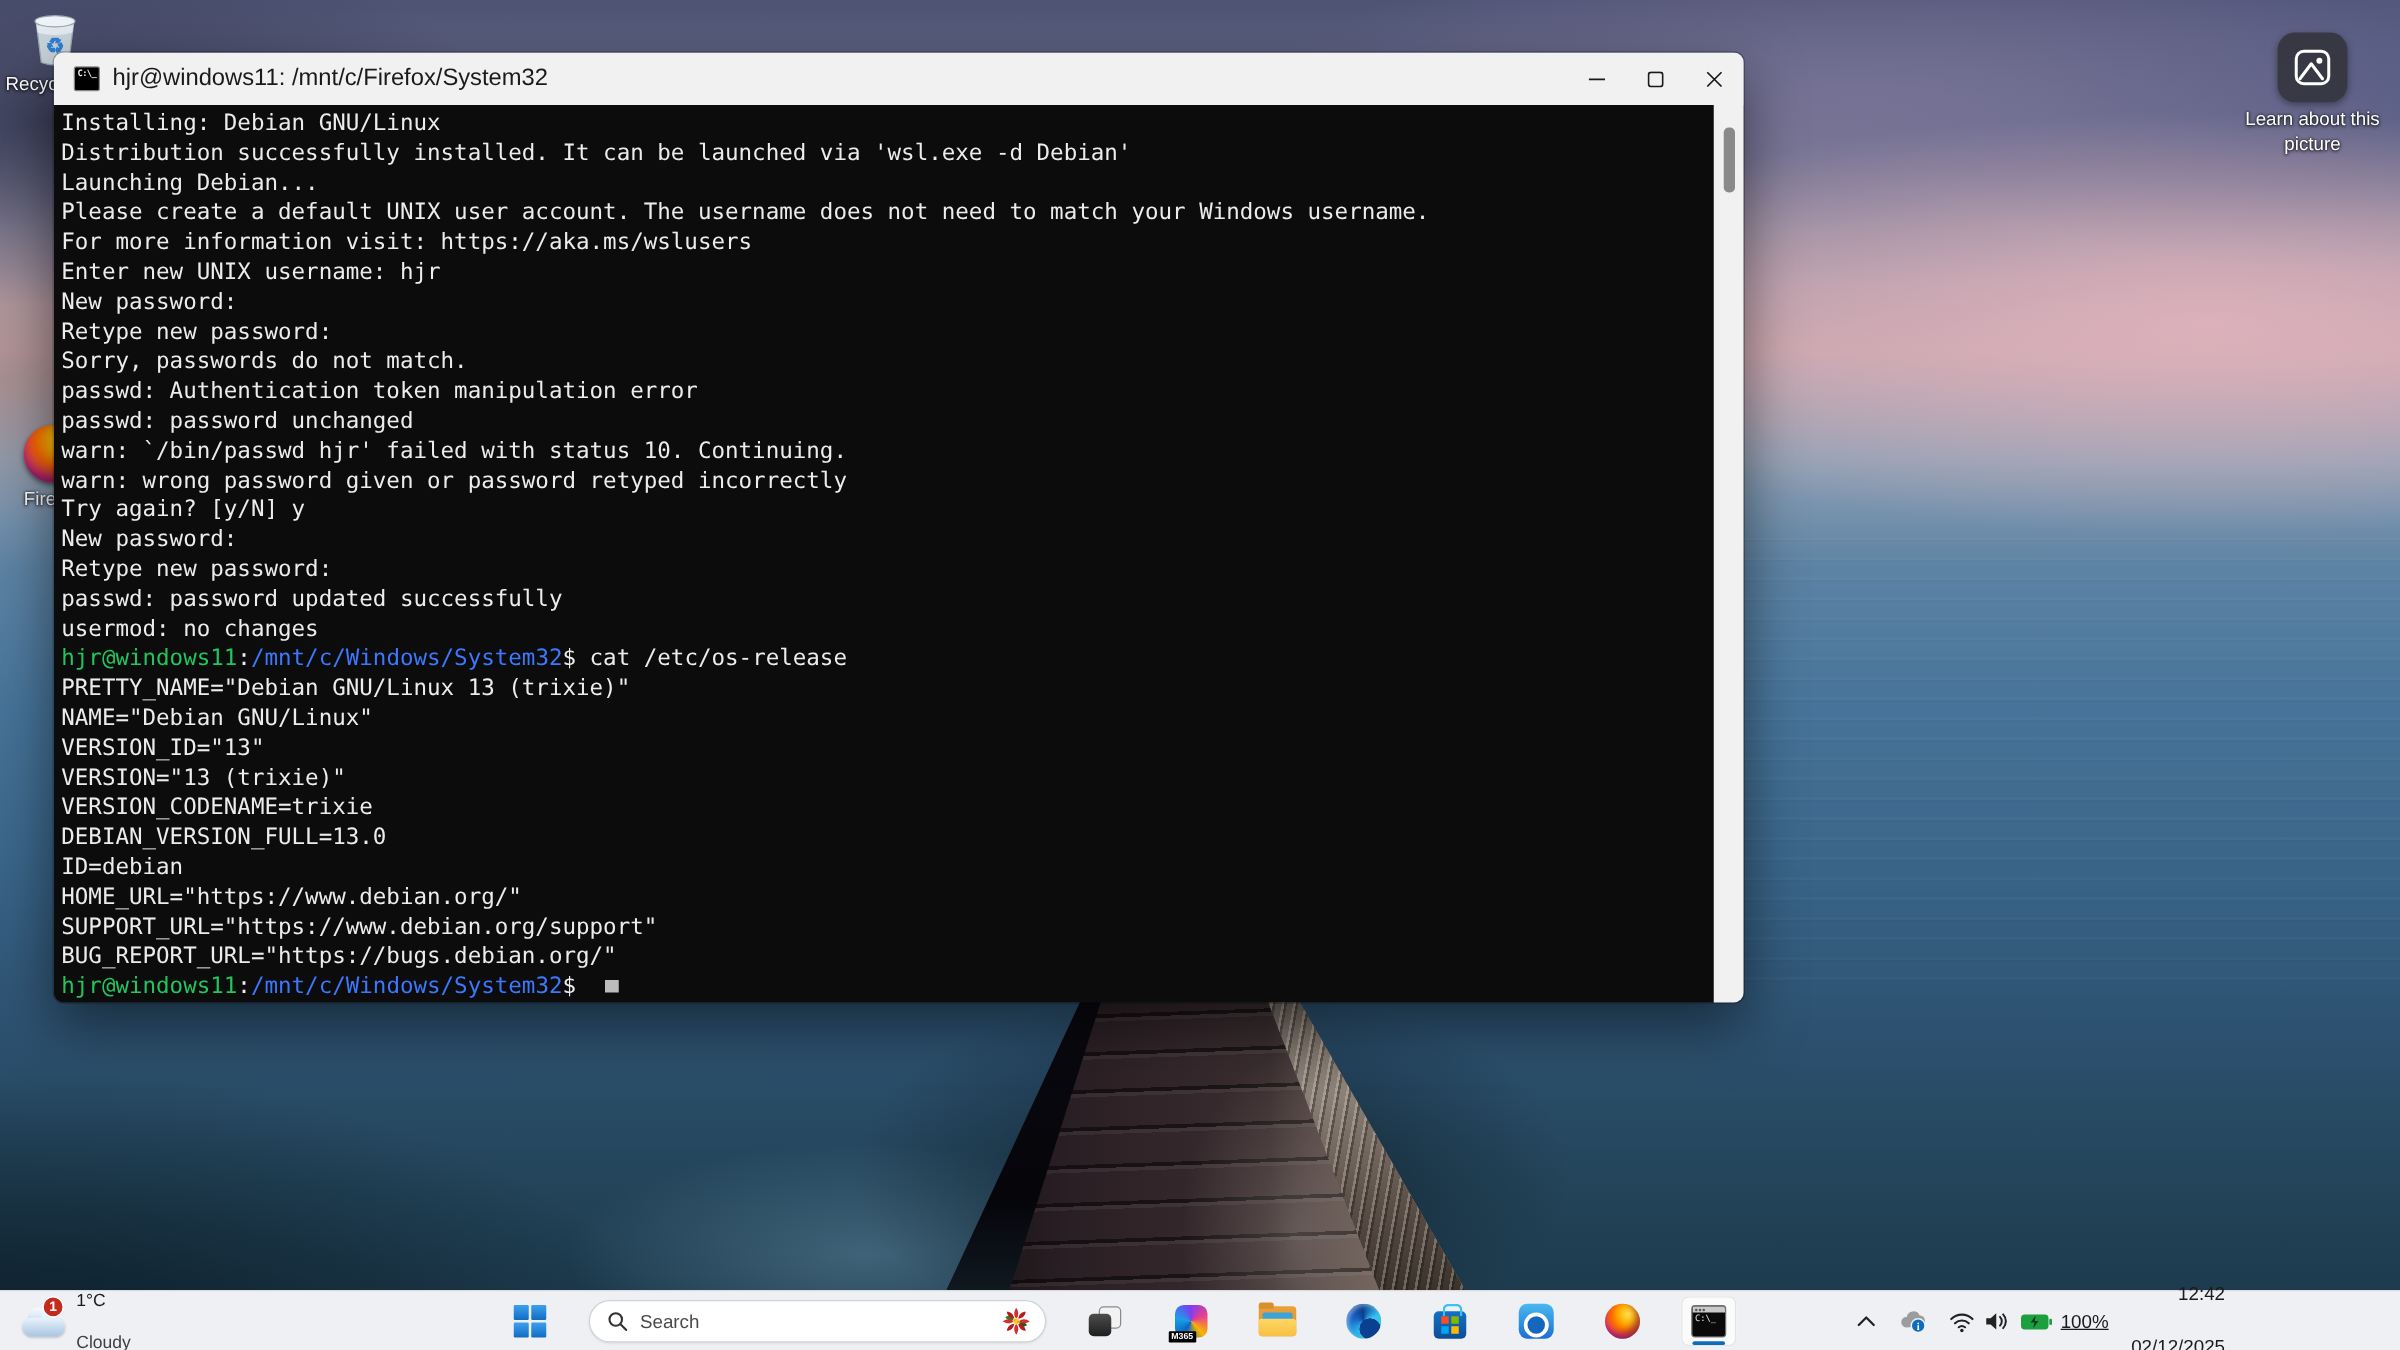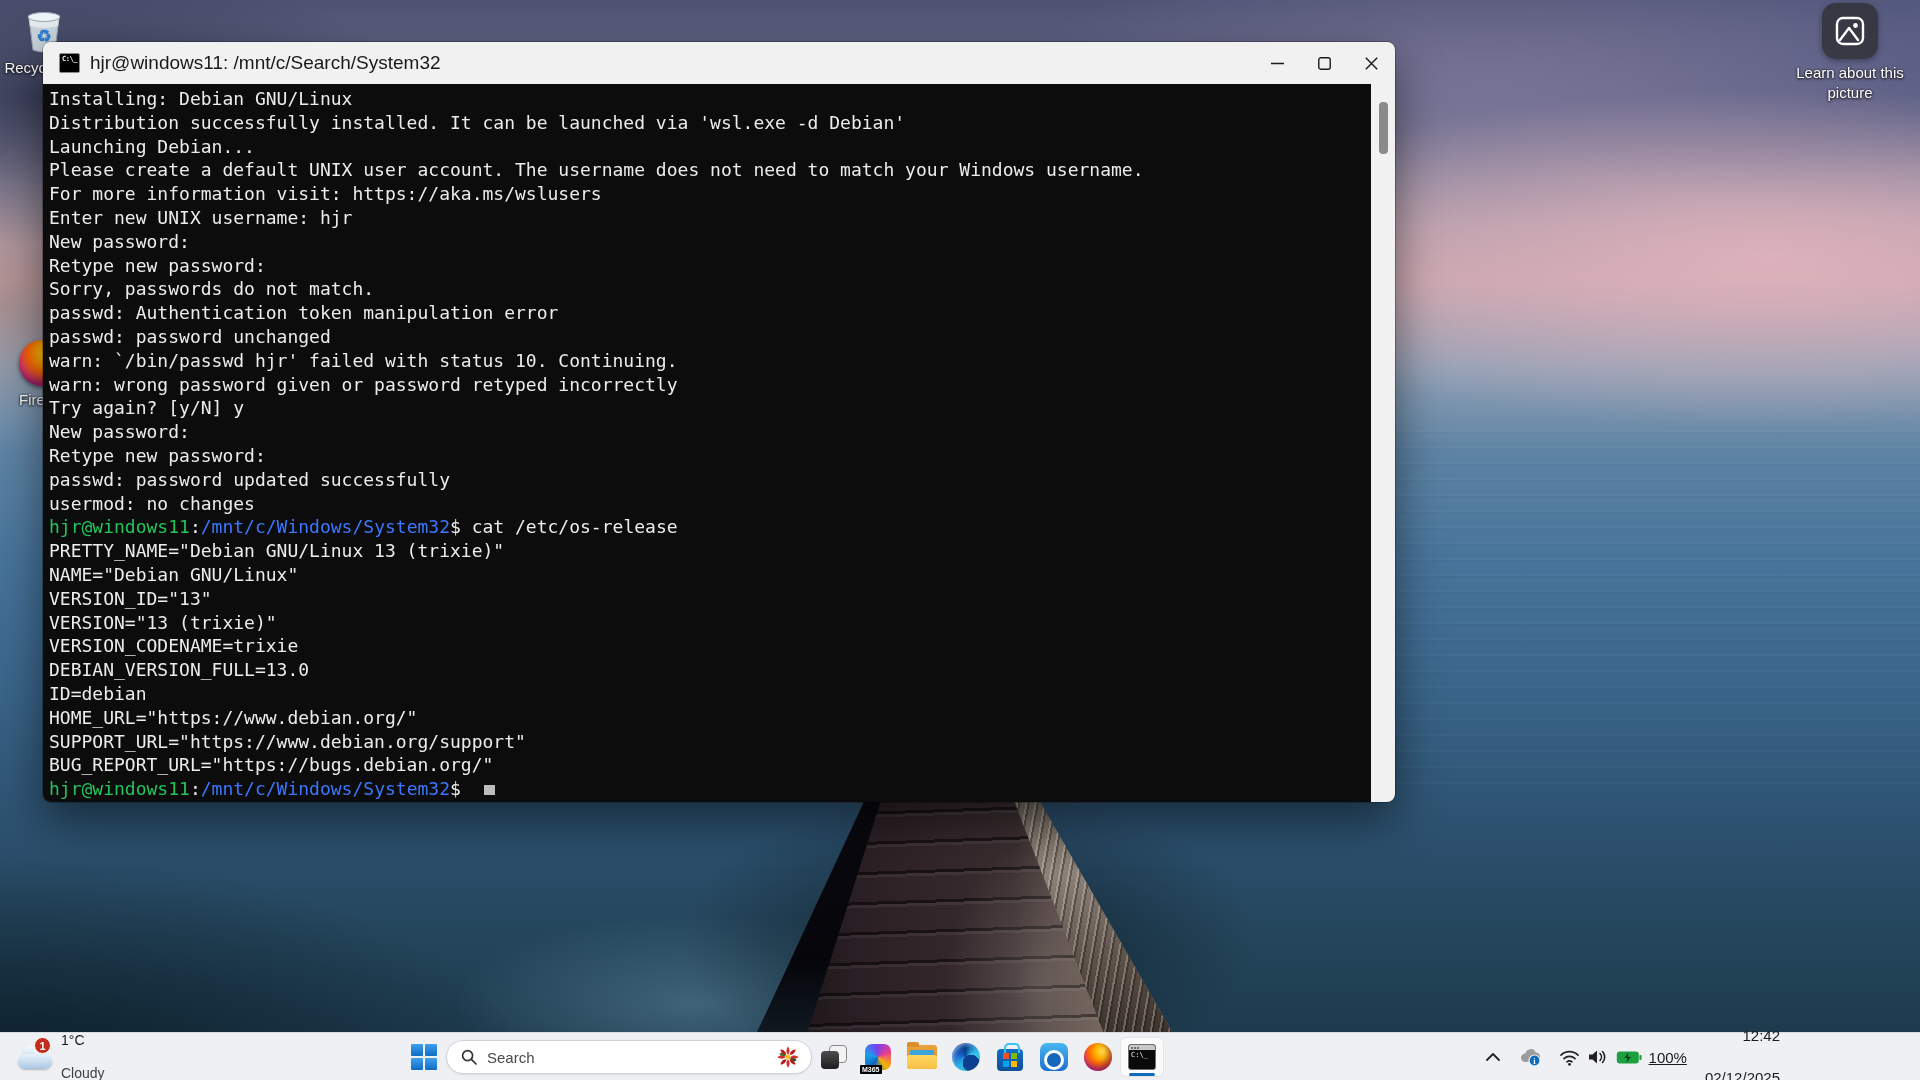--- a/index.html
+++ b/index.html
@@ -41,21 +41,21 @@
   
   .desk-icon { position:absolute; z-index:1; display:flex; flex-direction:column; align-items:center; gap:4px; cursor:default; }
   .desk-icon .lbl { color:#fff; font-size:15px; line-height:20px; text-align:center;
     text-shadow:0 1px 3px rgba(0,0,0,0.9), 0 0 2px rgba(0,0,0,0.7); white-space:nowrap; }
   .desk-icon .lbl.wrap { white-space:normal; width:120px; }
   .recycle { left:8px; top:6px; width:72px; }
   .fx-desk { left:6px; top:340px; width:72px; }
   .fx-orb { width:46px; height:46px; border-radius:50%;
     background:radial-gradient(circle at 68% 28%, #ffe14d 0%, #ffae00 26%, #ff6a00 48%, #e33d62 70%, #b5179e 92%);
     box-shadow:inset -4px -6px 10px rgba(90,10,90,0.6), 0 2px 4px rgba(0,0,0,0.5); }
-  .learn { left:1786px; top:3px; width:128px; }
+  .learn { left:1786px; top:26px; width:128px; }
   .learn-badge { width:56px; height:56px; border-radius:14px; background:rgba(46,48,54,0.82);
     display:flex; align-items:center; justify-content:center; box-shadow:0 2px 6px rgba(0,0,0,0.35); }
 
   
   .window { position:absolute; left:43px; top:42px; width:1352px; height:760px; z-index:5;
     border-radius:8px; overflow:hidden; box-shadow:0 18px 46px rgba(0,0,0,0.5), 0 0 0 1px rgba(0,0,0,0.25); }
   .titlebar { height:42px; background:#f1f1f1; display:flex; align-items:center; padding-left:16px; }
   .win-ico { width:21px; height:20px; background:#000; border:1px solid #888; border-radius:2px;
     color:#eee; font-family:"DejaVu Sans Mono", monospace; font-size:7px; font-weight:bold;
     padding:2px 0 0 2px; letter-spacing:-0.5px; line-height:6px; }
@@ -82,21 +82,21 @@
   .wcloud .b1 { position:absolute; bottom:8px; left:4px; width:16px; height:16px; border-radius:50%;
     background:linear-gradient(180deg,#f6fafd,#bcd4ea); }
   .wcloud .b2 { position:absolute; bottom:9px; left:15px; width:13px; height:13px; border-radius:50%;
     background:linear-gradient(180deg,#ffffff,#c7dbee); }
   .wbadge { position:absolute; top:-7px; left:16px; min-width:17px; height:17px; border-radius:50%;
     background:#c42b1c; color:#fff; font-size:11px; font-weight:bold; display:flex; align-items:center; justify-content:center; border:1px solid #fff; }
   .wtxt { display:flex; flex-direction:column; justify-content:center; }
   .wtemp { font-size:14px; color:#1a1a1a; line-height:17px; }
   .wcond { font-size:14px; color:#3f3f3f; line-height:17px;margin-top:16px; }
 
-  .task-center { position:absolute; left:402px; top:4px; height:40px; display:flex; align-items:center; gap:0; }
+  .task-center { position:absolute; left:402px; top:4px; height:40px; display:flex; align-items:center; gap:25px; }
   .tbtn { position:relative; width:44px; height:40px; border-radius:6px; display:flex; align-items:center; justify-content:center; }
   .tbtn.active { background:#fbfbfb; box-shadow:inset 0 0 0 1px #e3e3e3; }
   .indicator { position:absolute; bottom:1px; left:50%; transform:translateX(-50%); width:26px; height:3px; border-radius:2px; background:#0f6cbd; }
 
   .winlogo { width:26px; height:26px; display:grid; grid-template-columns:12px 12px; grid-template-rows:12px 12px; gap:2px; }
   .winlogo span { background:linear-gradient(180deg,#3ea0ef,#0f6cc4); border-radius:1px; }
 
   .searchbox { width:366px; height:34px; background:#fff; border:1px solid #cfd3d9; border-radius:17px;
     display:flex; align-items:center; padding:0 10px 0 14px; box-shadow:0 1px 2px rgba(0,0,0,0.08); }
   .searchbox .stext { margin-left:10px; font-size:15px; color:#4a4a4a; flex:1; }
@@ -189,21 +189,21 @@
         <circle cx="22.5" cy="11.5" r="2.4" fill="#fff"></circle>
         <path d="M7 26 L16 14 L25 26" fill="none" stroke="#fff" stroke-width="2.4" stroke-linejoin="round" stroke-linecap="round"></path>
       </svg>
     </div>
     <div class="lbl wrap">Learn about this picture</div>
   </div>
 
   <div class="window">
     <div class="titlebar">
       <div class="win-ico">C:\_</div>
-      <div class="win-title">hjr@windows11: /mnt/c/Search/System32</div>
+      <div class="win-title">hjr@windows11: /mnt/c/Firefox/System32</div>
       <div class="controls">
         <div class="ctrl">
           <svg width="13" height="13" viewBox="0 0 13 13">
               <line x1="0" y1="6.5" x2="13" y2="6.5" stroke="#1a1a1a" stroke-width="1.4"></line>
             </svg>
         </div>
         <div class="ctrl">
           <svg width="13" height="13" viewBox="0 0 13 13">
               <rect x="0.8" y="0.8" width="11.4" height="11.4" rx="2" fill="none" stroke="#1a1a1a" stroke-width="1.4"></rect>
             </svg>

